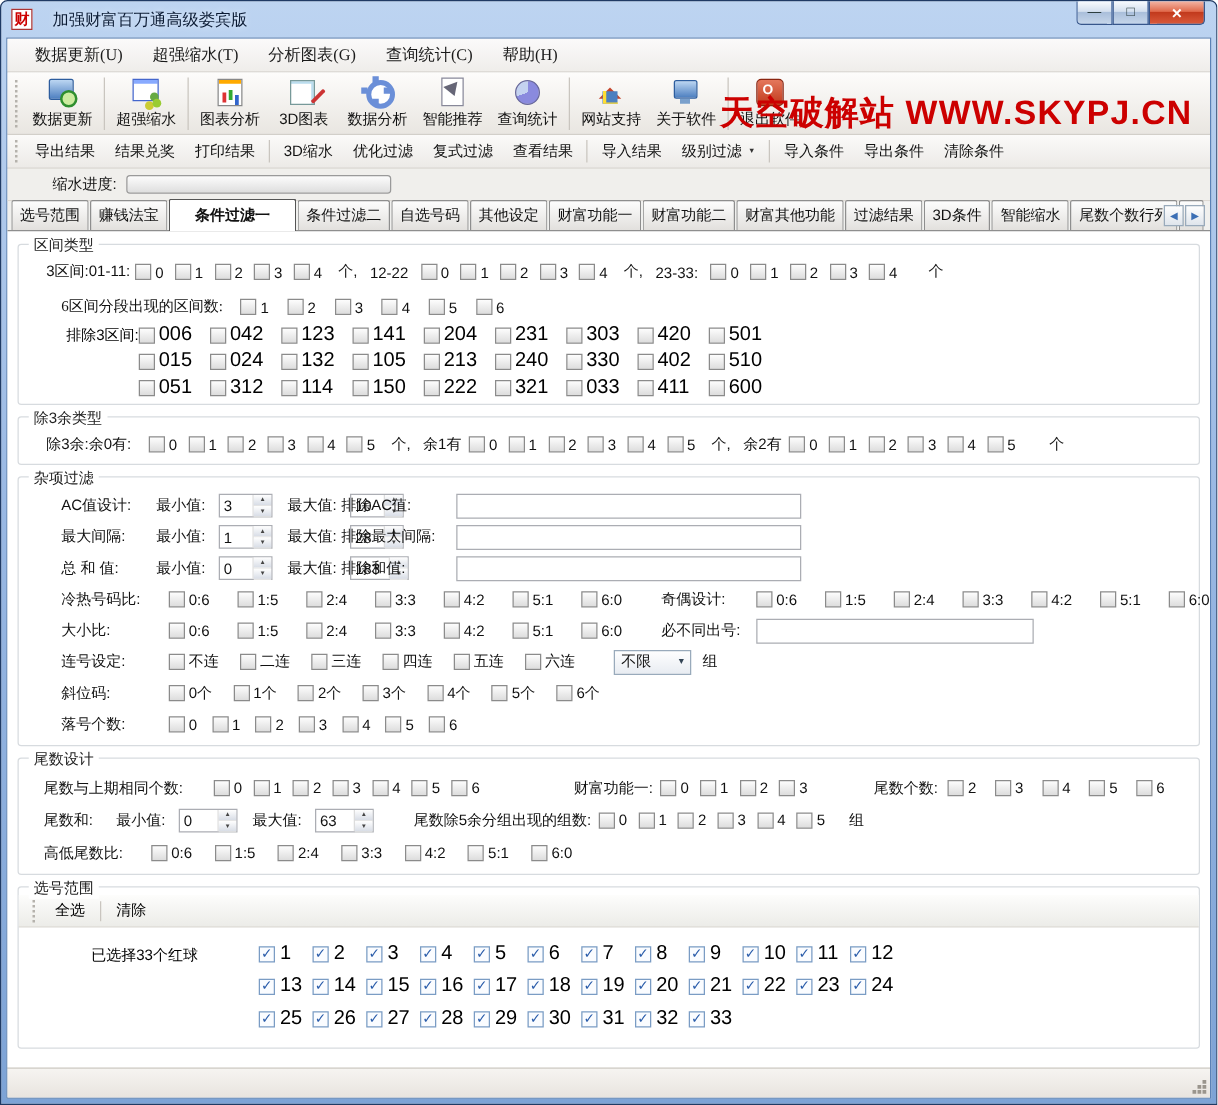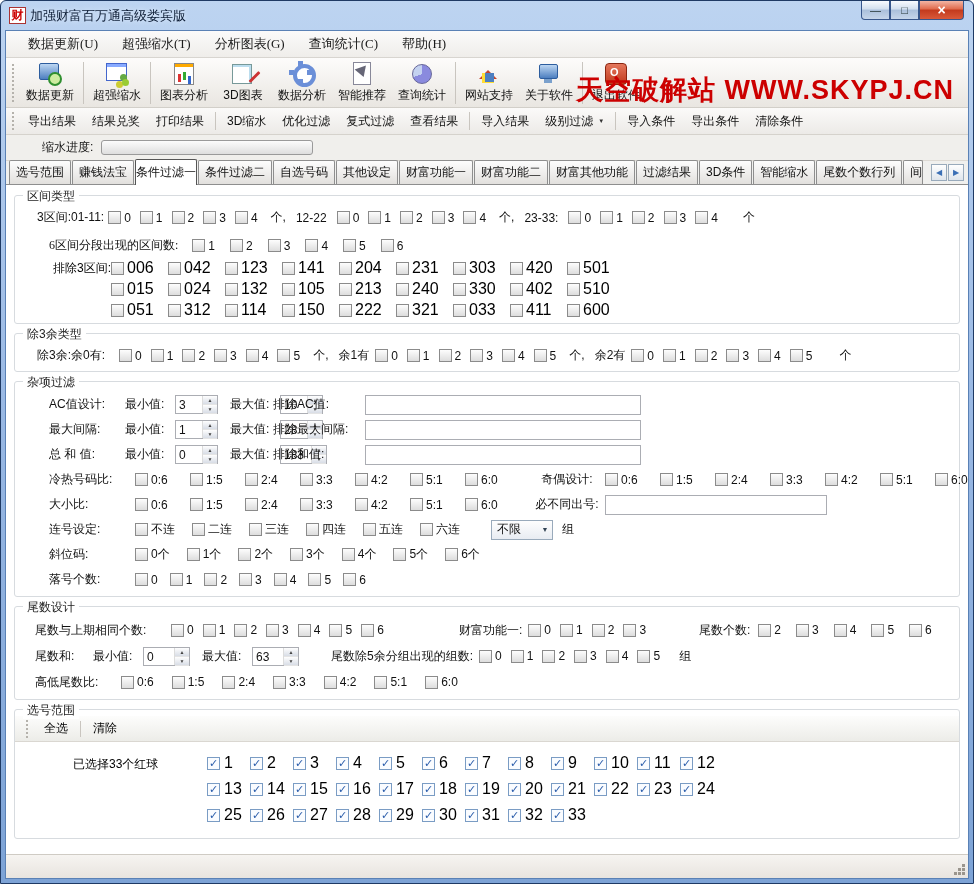--- a/index.html
+++ b/index.html
@@ -4,21 +4,21 @@
 <style>
   html,body{margin:0;padding:0;width:974px;height:884px;overflow:hidden;
     font-family:"Liberation Sans","DejaVu Sans",sans-serif;}
   *{box-sizing:border-box;}
   .window{position:relative;width:974px;height:884px;border:1px solid #1f3a64;border-radius:6px 6px 0 0;
     background:linear-gradient(180deg,#bdd4f1 0%,#9ab9e4 45%,#7da3d6 100%);}
   
   .titlebar{height:29px;display:flex;align-items:center;padding:0 8px;position:relative;}
   .appicon{width:17px;height:17px;background:#fff;border:1px solid #a33;color:#c00;font-weight:bold;
     font-size:12px;display:flex;align-items:center;justify-content:center;}
-  .title{font-size:13px;color:#0a1a33;margin-left:4px;text-shadow:0 0 5px #eaf2fc;}
+  .title{font-size:13px;color:#0a1a33;margin-left:16px;text-shadow:0 0 5px #eaf2fc;}
   .wc{position:absolute;top:0;right:9px;display:flex;}
   .wbtn{width:29px;height:19px;border:1px solid #37568b;border-top:none;margin-left:0;
     background:linear-gradient(#f8fbfe,#d3dfee 45%,#aabfdb 50%,#c6d6ea);
     display:flex;align-items:center;justify-content:center;font-size:11px;color:#233;}
   .wbtn.first{border-radius:0 0 0 4px;}
   .wbtn.close{width:45px;border-radius:0 0 4px 0;color:#fff;font-size:14px;font-weight:bold;
     background:linear-gradient(#f3b5a4,#e06a4c 45%,#c23a1d 50%,#d9593a);}
   
   .client{position:absolute;left:4px;right:4px;top:29px;bottom:4px;background:#f0f0f0;
     border:1px solid #5a81b5;display:flex;flex-direction:column;}
@@ -81,21 +81,21 @@
   .grip2{width:5px;height:18px;border-left:2px dotted #b5b2ac;margin:0 3px;}
   
   .progrow{height:26px;display:flex;align-items:center;background:#f0efec;border-bottom:1px solid #ddd9d3;}
   .proglabel{font-size:12px;color:#111;margin-left:36px;}
   .progbar{width:212px;height:15px;margin-left:8px;border:1px solid #9a9a9a;border-radius:3px;
     background:linear-gradient(#fcfcfc,#dedede);}
   
   .tabstrip{height:23px;display:flex;align-items:flex-end;padding-left:3px;background:#f0f0ee;position:relative;}
   .tab{font-size:12px;color:#111;padding:3px 6px 3px;border:1px solid #8e8e8e;border-bottom:none;
     border-radius:2px 2px 0 0;background:linear-gradient(#fdfdfd,#e2e0dd);margin-right:1px;white-space:nowrap;}
-  .tab.active{background:#fff;font-weight:normal;padding:4px 0;position:relative;top:1px;border-color:#555;}
+  .tab.active{background:#fff;font-weight:bold;padding:4px 20px;position:relative;top:1px;border-color:#555;}
   .tab.clip{max-width:20px;overflow:hidden;}
   .tabscroll{position:absolute;right:4px;top:3px;display:flex;}
   .tsbtn{width:16px;height:17px;border:1px solid #9ab;background:linear-gradient(#fefefe,#dfe5ec);
     color:#3b6fb5;font-size:8px;display:flex;align-items:center;justify-content:center;margin-left:1px;}
   
   .content{flex:1;background:#fff;border-top:1px solid #8e8e8e;padding:6px 8px 0;overflow:hidden;}
   .gb{position:relative;border:1px solid #d7dbdf;border-radius:3px;margin:4px 0 9px;padding:10px 8px 4px;}
   .gbt{position:absolute;top:-8px;left:8px;background:#fff;padding:0 4px;font-size:12px;color:#222;}
   .row{display:flex;align-items:center;font-size:12px;color:#111;min-height:23px;position:relative;}
   .lbl{white-space:nowrap;}
@@ -128,21 +128,21 @@
   .sval{width:26px;padding:2px 3px;font-size:12px;}
   .spin.wide .sval{width:30px;}
   .sbtns{width:15px;display:flex;flex-direction:column;border-left:1px solid #dcdcdc;}
   .sup,.sdn{flex:1;font-size:5px;line-height:8px;color:#444;display:flex;align-items:center;justify-content:center;
     background:linear-gradient(#fefefe,#d8dde6);border-bottom:1px solid #e4e4e4;}
   .xcol{position:absolute;left:250px;display:flex;align-items:center;}
   .xlabel{width:92px;white-space:nowrap;}
   .txt{border:1px solid #abadb3;height:20px;width:276px;font-size:12px;padding:0 3px;background:#fff;}
   .rlabel{width:86px;white-space:nowrap;}
   .ocol{position:absolute;left:506px;display:flex;align-items:center;}
-  .olabel{width:76px;white-space:nowrap;text-align:center;}
+  .olabel{width:76px;white-space:nowrap;}
   .txt.short{width:222px;}
   .dd{display:inline-flex;align-items:center;border:1px solid #9ab;height:20px;width:62px;margin-left:14px;
     background:linear-gradient(#fefefe,#e8ecf2);font-size:12px;}
   .ddv{flex:1;padding-left:5px;}
   .dda{width:14px;font-size:7px;color:#345;text-align:center;}
   .ddsuf{margin-left:9px;}
   
   .trow{padding-left:12px;height:26px;}
   .tlabel1{width:136px;white-space:nowrap;}
   .tcol1{position:absolute;left:436px;display:flex;align-items:center;}

